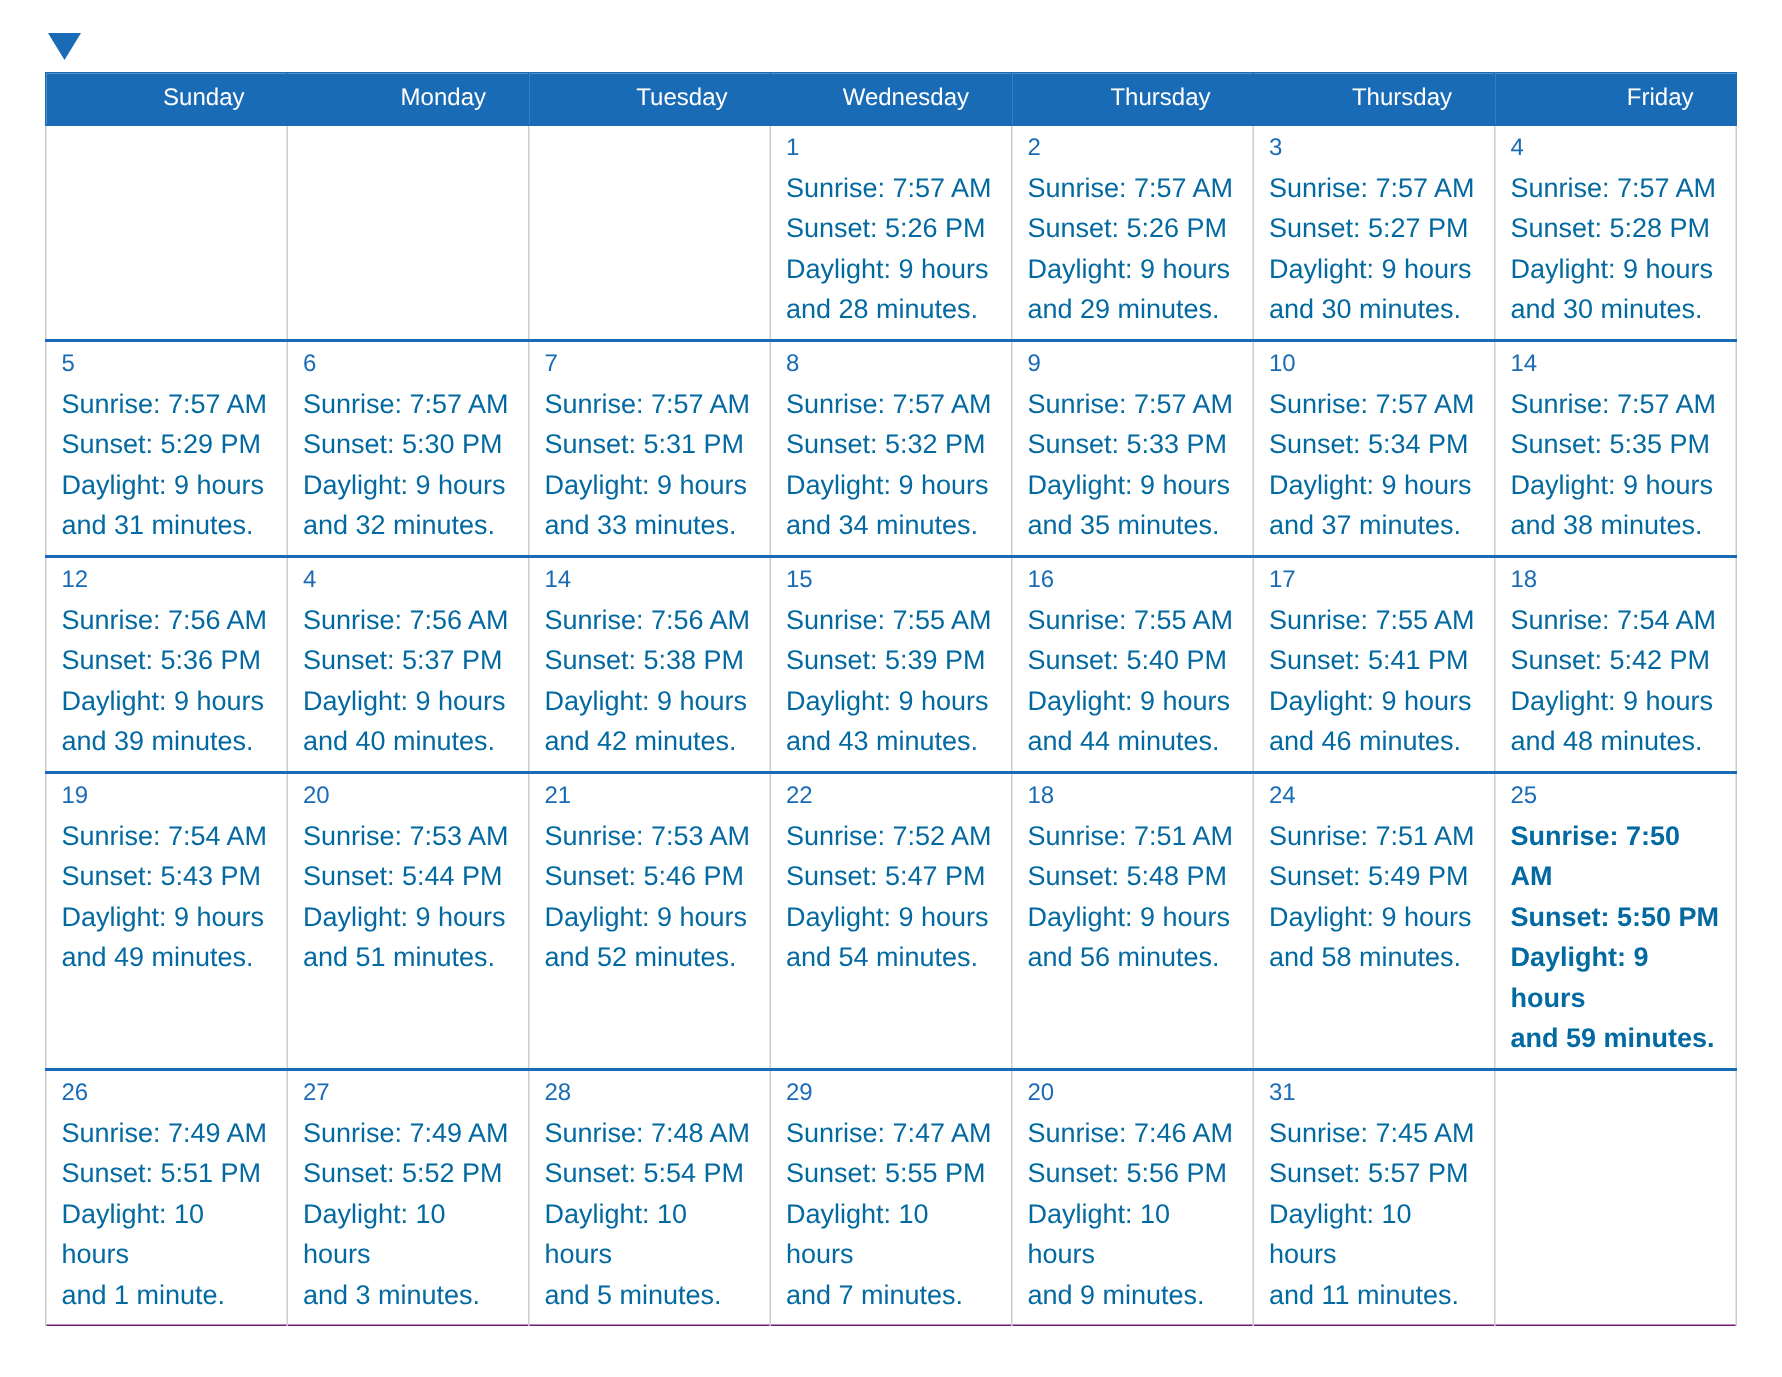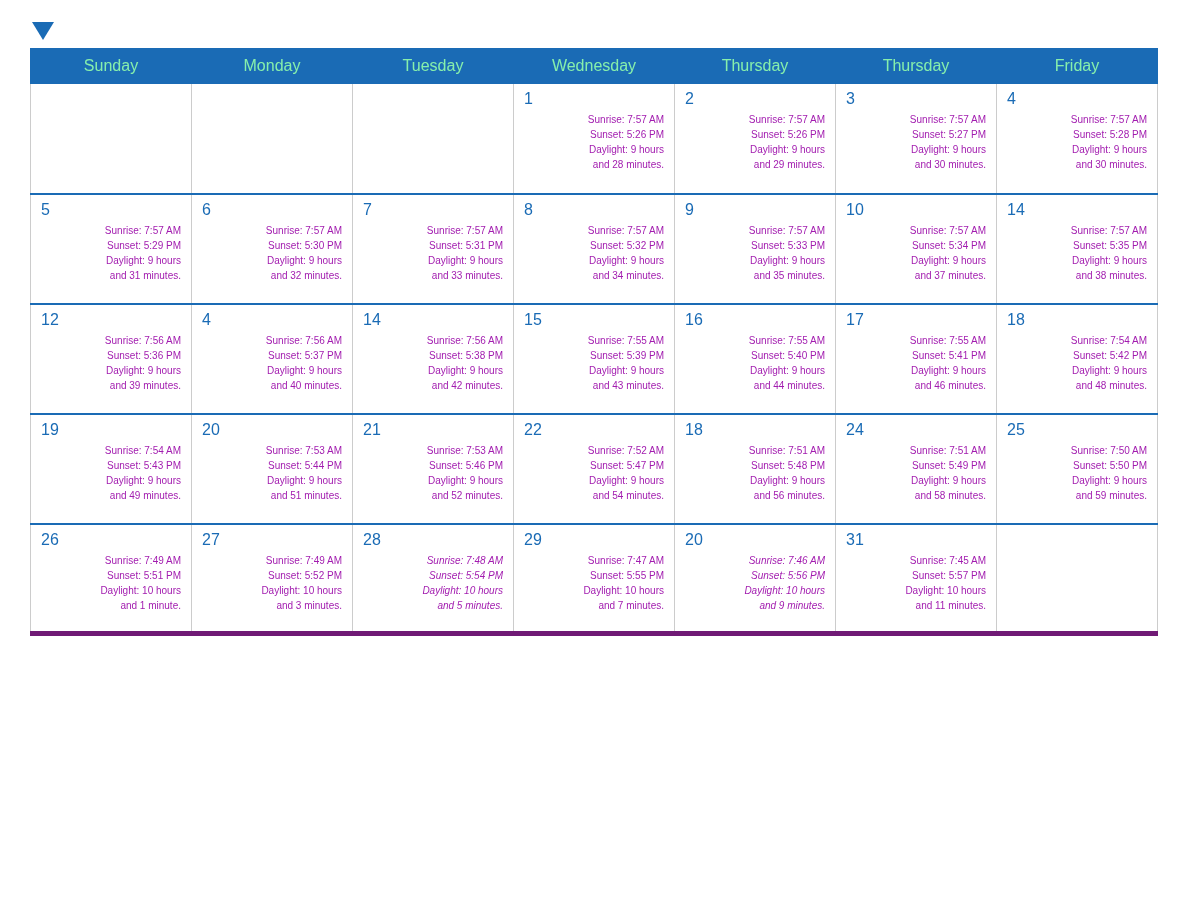--- a/index.html
+++ b/index.html
@@ -51,25 +51,25 @@
     }
     table {
       width: 100%;
       border-collapse: collapse;
       margin-top: 10px;
     }
     thead tr {
       background-color: #1a6bb5;
     }
     thead th {
-      color: #86efac;
+      color: #ffffff;
       font-size: 16px;
       font-weight: normal;
-      padding: 8px 8px;
-      text-align: center;
+      padding: 8px 28px;
+      text-align: right;
       border: 1px solid #1a6bb5;
     }
     tbody tr {
       border-bottom: 2px solid #1a6bb5;
     }
     tbody td {
       vertical-align: top;
       padding: 6px 10px;
       border-left: 1px solid #ccc;
       border-right: 1px solid #ccc;
@@ -80,27 +80,26 @@
       width: calc(100% / 7);
     }
     .day-number {
       font-size: 16px;
       color: #1a6bb5;
       font-weight: normal;
       display: block;
       margin-bottom: 4px;
     }
     .day-info {
-      font-size: 10px;
-      color: #a21caf;
+      font-size: 18px;
+      color: #0369a1;
       line-height: 1.5;
-      text-align: right;
     }
     tbody tr:last-child {
-      border-bottom: 5px solid #701a75;
+      border-bottom: 1px solid #701a75;
     }
     tbody td:first-child {
       border-left: 1px solid #ccc;
     }
   </style>
 </head>
 <body>
 
 <div class="header">
   <div class="logo-wrapper">
@@ -304,21 +303,21 @@
         </td>
         <td>
           <span class="day-number">24</span>
           <div class="day-info" style="white-space: pre-line;">Sunrise: 7:51 AM
 Sunset: 5:49 PM
 Daylight: 9 hours
 and 58 minutes.</div>
         </td>
         <td>
           <span class="day-number">25</span>
-          <div class="day-info" style="white-space: pre-line;">Sunrise: 7:50 AM
+          <div class="day-info" style="white-space: pre-line; font-weight: bold;">Sunrise: 7:50 AM
 Sunset: 5:50 PM
 Daylight: 9 hours
 and 59 minutes.</div>
         </td>
       </tr>
       <tr>
         <td>
           <span class="day-number">26</span>
           <div class="day-info" style="white-space: pre-line;">Sunrise: 7:49 AM
 Sunset: 5:51 PM
@@ -327,35 +326,35 @@
         </td>
         <td>
           <span class="day-number">27</span>
           <div class="day-info" style="white-space: pre-line;">Sunrise: 7:49 AM
 Sunset: 5:52 PM
 Daylight: 10 hours
 and 3 minutes.</div>
         </td>
         <td>
           <span class="day-number">28</span>
-          <div class="day-info" style="white-space: pre-line; font-style: italic;">Sunrise: 7:48 AM
+          <div class="day-info" style="white-space: pre-line;">Sunrise: 7:48 AM
 Sunset: 5:54 PM
 Daylight: 10 hours
 and 5 minutes.</div>
         </td>
         <td>
           <span class="day-number">29</span>
           <div class="day-info" style="white-space: pre-line;">Sunrise: 7:47 AM
 Sunset: 5:55 PM
 Daylight: 10 hours
 and 7 minutes.</div>
         </td>
         <td>
           <span class="day-number">20</span>
-          <div class="day-info" style="white-space: pre-line; font-style: italic;">Sunrise: 7:46 AM
+          <div class="day-info" style="white-space: pre-line;">Sunrise: 7:46 AM
 Sunset: 5:56 PM
 Daylight: 10 hours
 and 9 minutes.</div>
         </td>
         <td>
           <span class="day-number">31</span>
           <div class="day-info" style="white-space: pre-line;">Sunrise: 7:45 AM
 Sunset: 5:57 PM
 Daylight: 10 hours
 and 11 minutes.</div>

